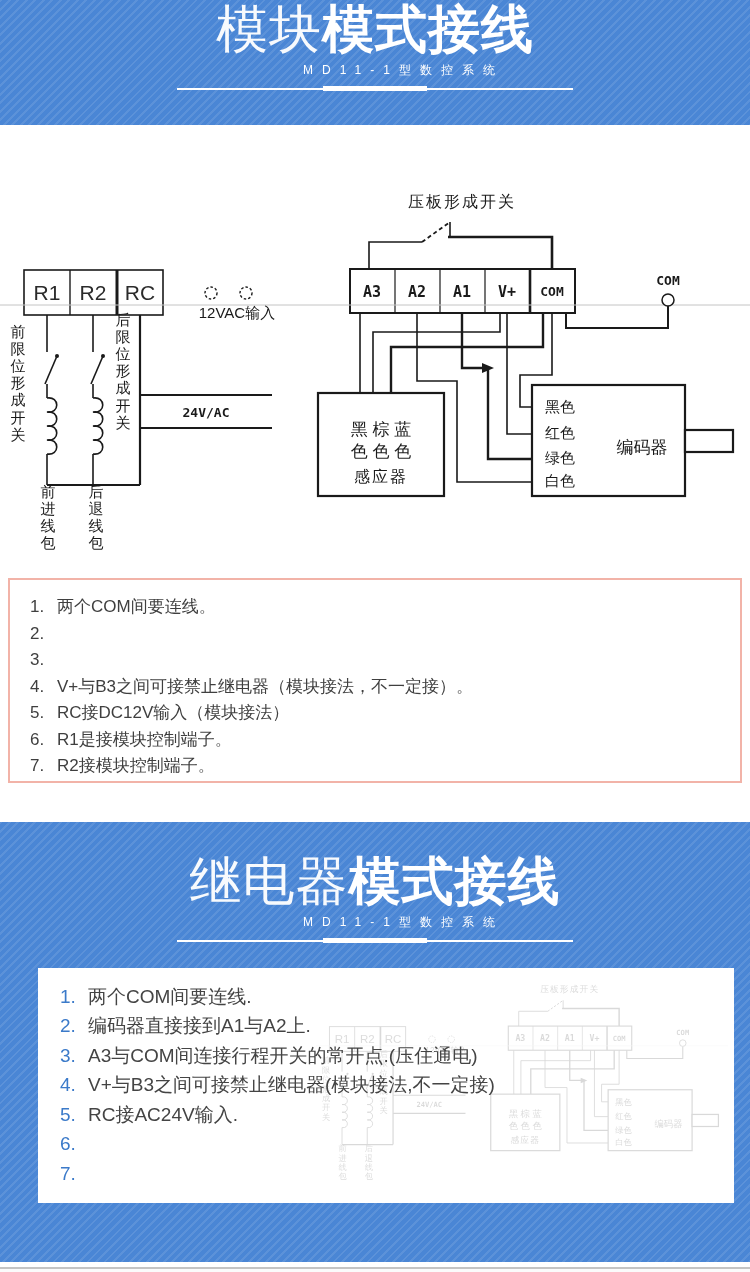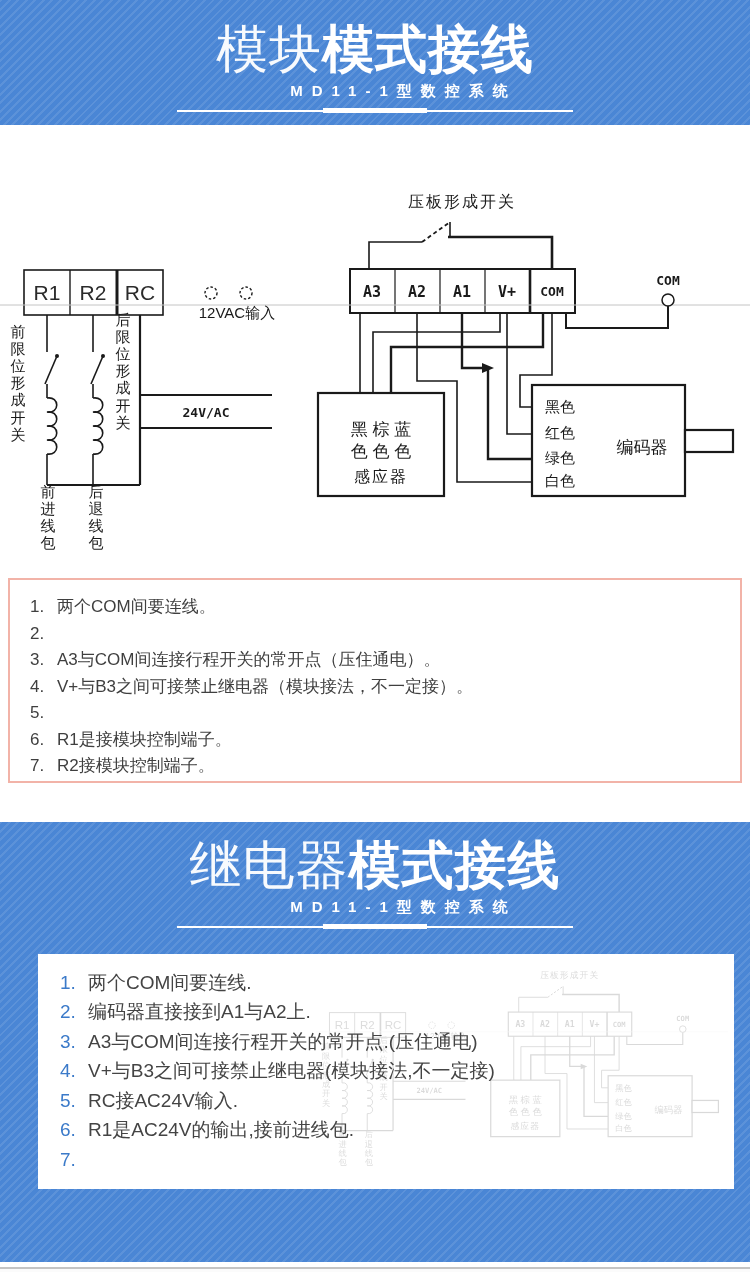--- a/index.html
+++ b/index.html
@@ -10,25 +10,25 @@
     background:#4a86d5;
     background-image:repeating-linear-gradient(135deg, rgba(255,255,255,.10) 0 2px, rgba(255,255,255,0) 2px 6px);
     color:#fff;text-align:center;overflow:hidden;
   }
   .banner-1{height:125px;}
   .blue-panel{
     background:#4a86d5;
     background-image:repeating-linear-gradient(135deg, rgba(255,255,255,.10) 0 2px, rgba(255,255,255,0) 2px 6px);
     height:440px;overflow:hidden;
   }
-  .banner-title{margin:0;padding-top:22px;line-height:1.05;font-size:52px;letter-spacing:1px;white-space:nowrap;}
-  .blue-panel .banner-title{padding-top:16px;}
+  .banner-title{margin:0;padding-top:2px;line-height:1.05;font-size:52px;letter-spacing:1px;white-space:nowrap;}
+  .blue-panel .banner-title{padding-top:32px;}
   .title-light{font-weight:normal;opacity:.96;}
   .title-bold{font-weight:bold;}
-  .banner-sub{margin-top:5px;font-size:15px;letter-spacing:9px;font-weight:bold;text-indent:9px;margin-left:48px;}
+  .banner-sub{margin-top:5px;font-size:12px;letter-spacing:9px;font-weight:normal;text-indent:9px;margin-left:48px;}
   .banner-rule{position:relative;width:396px;height:5px;margin:7px auto 0 auto;}
   .banner-rule .thin{position:absolute;left:0;top:2px;width:100%;height:2px;background:#fff;}
   .banner-rule .thick{position:absolute;left:146px;top:0;width:104px;height:5px;background:#fff;}
 
   
   .diagram-wrap{margin-top:60px;width:750px;height:390px;}
 
   
   .notes1{
     box-sizing:border-box;margin:3px 8px 39px 8px;height:205px;
@@ -192,28 +192,28 @@
     <ol>
       <li>
           <span class="num">1.</span>
           <span class="txt">两个COM间要连线。</span>
         </li>
       <li>
           <span class="num">2.</span>
         </li>
       <li>
           <span class="num">3.</span>
-          <span class="txt">A3与COM间连接行程开关的常开点（压住通电）。</span>
         </li>
       <li>
           <span class="num">4.</span>
           <span class="txt">V+与B3之间可接禁止继电器（模块接法，不一定接）。</span>
         </li>
       <li>
           <span class="num">5.</span>
+          <span class="txt">RC接DC12V输入（模块接法）</span>
         </li>
       <li>
           <span class="num">6.</span>
           <span class="txt">R1是接模块控制端子。</span>
         </li>
       <li>
           <span class="num">7.</span>
           <span class="txt">R2接模块控制端子。</span>
         </li>
     </ol>
@@ -250,21 +250,20 @@
       <li>
           <span class="num">4.</span>
           <span class="txt">V+与B3之间可接禁止继电器(模块接法,不一定接)</span>
         </li>
       <li>
           <span class="num">5.</span>
           <span class="txt">RC接AC24V输入.</span>
         </li>
       <li>
           <span class="num">6.</span>
-          <span class="txt">R1是AC24V的输出,接前进线包.</span>
         </li>
       <li>
           <span class="num">7.</span>
         </li>
     </ol>
   </div>
 </section>
 
 <div class="bottom-strip">
   <div class="rule"></div>

